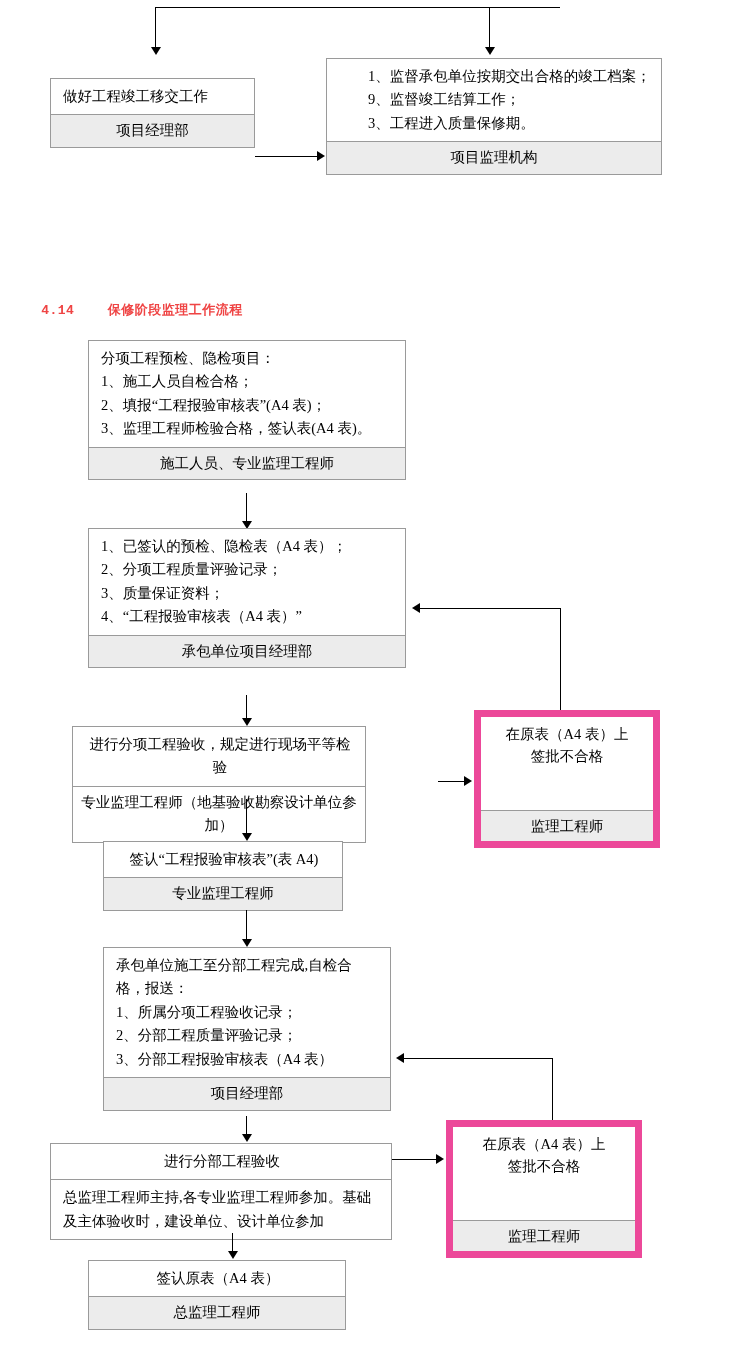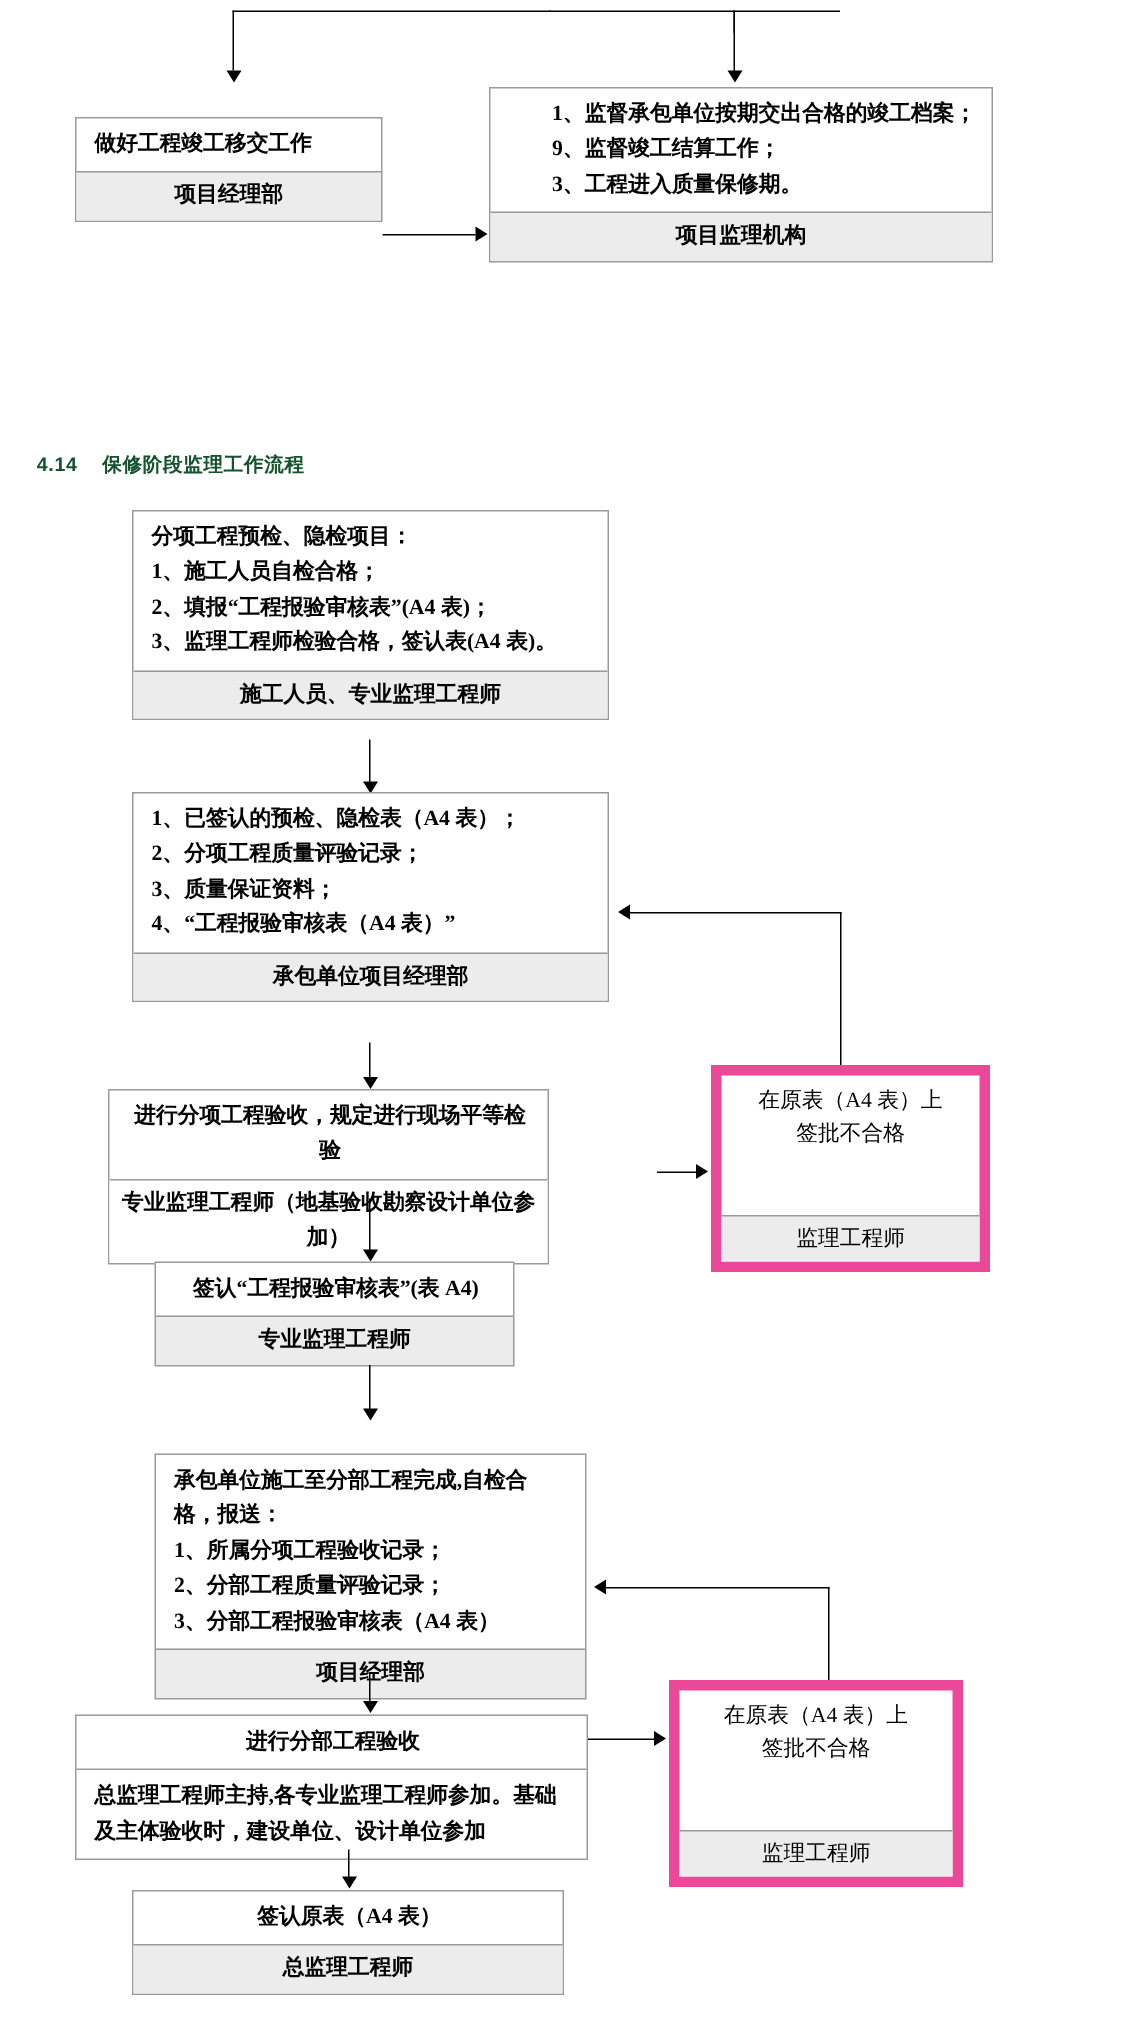--- a/index.html
+++ b/index.html
@@ -11,21 +11,20 @@
   }
   #page{position:relative;width:752px;height:1347px;overflow:hidden;}
 
   .box{
     position:absolute;
     box-sizing:border-box;
     border:1px solid #9a9a9a;
     background:#ffffff;
     font-size:14.5px;
     line-height:1.62;
-    font-weight:bold;
   }
   .box .body{padding:6px 10px 6px 12px;}
   .box .role{
     border-top:1px solid #9a9a9a;
     background:#ececec;
     text-align:center;
     padding:4px 4px;
   }
   .plain{
     position:absolute;
@@ -44,24 +43,24 @@
   .ln{position:absolute;background:#000;}
   .vl{width:1.2px;}
   .hl{height:1.2px;}
   .arrow{position:absolute;width:0;height:0;}
   .arr-down{border-left:5px solid transparent;border-right:5px solid transparent;border-top:8px solid #000;}
   .arr-right{border-top:5px solid transparent;border-bottom:5px solid transparent;border-left:8px solid #000;}
   .arr-left{border-top:5px solid transparent;border-bottom:5px solid transparent;border-right:8px solid #000;}
 
   .section-title{
     position:absolute;
-    font-family:Liberation Sans, sans-serif;
+    font-family:Liberation Mono, monospace;
     font-weight:bold;
     font-size:13px;
-    color:#14532d;
+    color:#ef4444;
     letter-spacing:.5px;
     white-space:pre;
   }
 </style>
 </head>
 <body>
 
 <div id="page">
 
   <div class="ln hl" style="left:155px;top:7px;width:405px;"></div>
@@ -147,21 +146,21 @@
   <div class="box" style="left:103px;top:841px;width:240px;">
     <div class="body ctr">
       <div>签认“工程报验审核表”(表 A4)</div>
     </div>
     <div class="role">专业监理工程师</div>
   </div>
 
   <div class="ln vl" style="left:246px;top:910px;height:32px;"></div>
   <div class="arrow arr-down" style="left:242px;top:939px;"></div>
 
-  <div class="box" style="left:103px;top:947px;width:288px;margin-top:22px;">
+  <div class="box" style="left:103px;top:947px;width:288px;">
     <div class="body">
       <div>承包单位施工至分部工程完成,自检合格，报送：</div>
       <div>1、所属分项工程验收记录；</div>
       <div>2、分部工程质量评验记录；</div>
       <div>3、分部工程报验审核表（A4 表）</div>
     </div>
     <div class="role">项目经理部</div>
   </div>
 
   <div class="ln vl" style="left:552px;top:1058px;height:78px;"></div>
@@ -187,20 +186,20 @@
     </div>
     <div class="shade" style="border-top:1px solid #9a9a9a;padding:4px;">监理工程师</div>
   </div>
 
   <div class="ln hl" style="left:392px;top:1159px;width:46px;"></div>
   <div class="arrow arr-right" style="left:436px;top:1154px;"></div>
 
   <div class="ln vl" style="left:232px;top:1233px;height:22px;"></div>
   <div class="arrow arr-down" style="left:228px;top:1251px;"></div>
 
-  <div class="box" style="left:88px;top:1260px;width:288px;">
+  <div class="box" style="left:88px;top:1260px;width:258px;">
     <div class="body ctr">
       <div>签认原表（A4 表）</div>
     </div>
     <div class="role">总监理工程师</div>
   </div>
 
 </div>
 
 </body></html>

